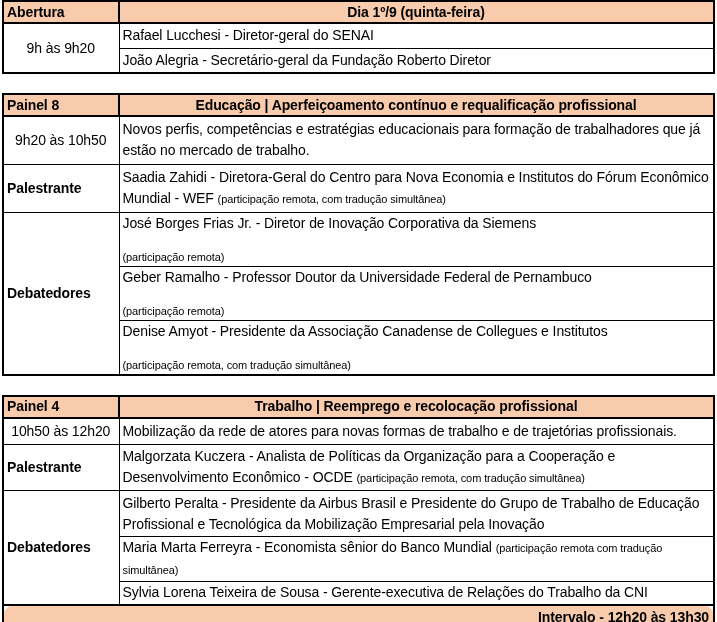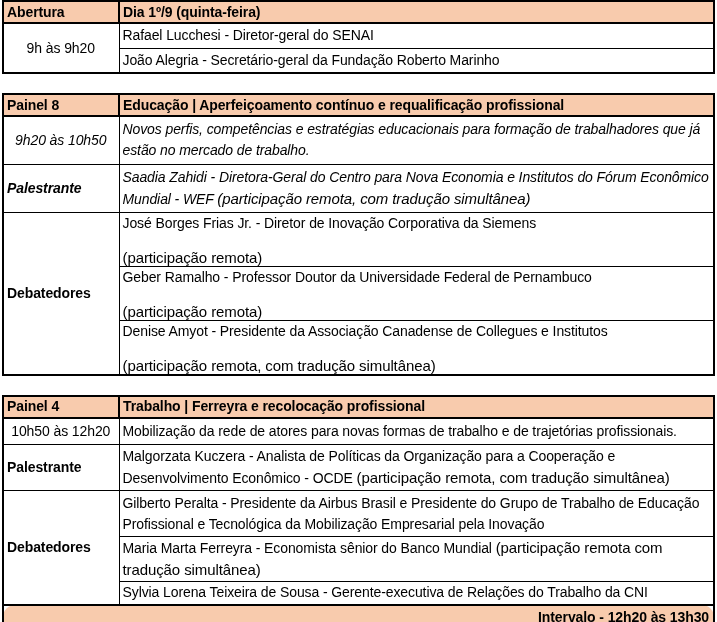--- a/index.html
+++ b/index.html
@@ -28,37 +28,37 @@
     vertical-align: middle;
     overflow: hidden;
   }
   tr.hdr td {
     background: var(--accent, #F8CBAD);
     font-weight: bold;
     border-width: 2px;
     height: 22px;
     line-height: 19px;
   }
-  tr.hdr td.title { text-align: left; margin-top: 23px; }
+  tr.hdr td.title { text-align: center; margin-top: 23px; }
   td.time { text-align: center; }
   td.role { font-weight: bold; }
-  .note { font-size: 15px; }
+  .note { font-size: 11px; }
   .note.block { display: block; line-height: 17px; margin-top: 15px; }
   .nowrap { white-space: nowrap; }
   tr.interval td {
     background: var(--accent, #F8CBAD);
     font-weight: bold;
     text-align: right;
     height: 26px;
     border-width: 2px;
     border-radius: 12px;
   }
   tr.r1  { height: 25px; }
   tr.r1s { height: 23px; border-radius: 11px; }
-  tr.r2  { height: 48px; font-style: italic; }
+  tr.r2  { height: 48px; }
   tr.r2b { height: 46px; }
   tr.r2s { height: 42px; }
   tr.r2m { height: 40px; }
   tr.r2d { height: 27px; }
 </style>
 </head>
 <body>
 
 <div class="doc">
 
@@ -70,21 +70,21 @@
     <tbody>
         <tr class="hdr">
       <td class="label">Abertura</td>
       <td class="title">Dia 1º/9 (quinta-feira)</td>
     </tr>
     <tr class="r1">
       <td class="time" rowspan="2">9h às 9h20</td>
       <td class="nowrap">Rafael Lucchesi - Diretor-geral do SENAI</td>
     </tr>
     <tr class="r1">
-      <td class="nowrap">João Alegria - Secretário-geral da Fundação Roberto Marinho</td>
+      <td class="nowrap">João Alegria - Secretário-geral da Fundação Roberto Diretor</td>
     </tr>
   </tbody>
     </table>
 
   <table class="tbl mt">
     <colgroup>
         <col class="c1">
         <col>
       </colgroup>
     <tbody>
@@ -126,21 +126,21 @@
     </table>
 
   <table class="tbl mt">
     <colgroup>
         <col class="c1">
         <col>
       </colgroup>
     <tbody>
         <tr class="hdr">
       <td class="label">Painel 4</td>
-      <td class="title">Trabalho | Ferreyra e recolocação profissional</td>
+      <td class="title">Trabalho | Reemprego e recolocação profissional</td>
     </tr>
     <tr class="r2d">
       <td class="time">10h50 às 12h20</td>
       <td>Mobilização da rede de atores para novas formas de trabalho e de trajetórias profissionais.</td>
     </tr>
     <tr class="r2b">
       <td class="role">Palestrante</td>
       <td>
         <span>Malgorzata Kuczera - Analista de Políticas da Organização para a Cooperação e Desenvolvimento Econômico - OCDE</span>
         <span class="note">(participação remota, com tradução simultânea)</span>

